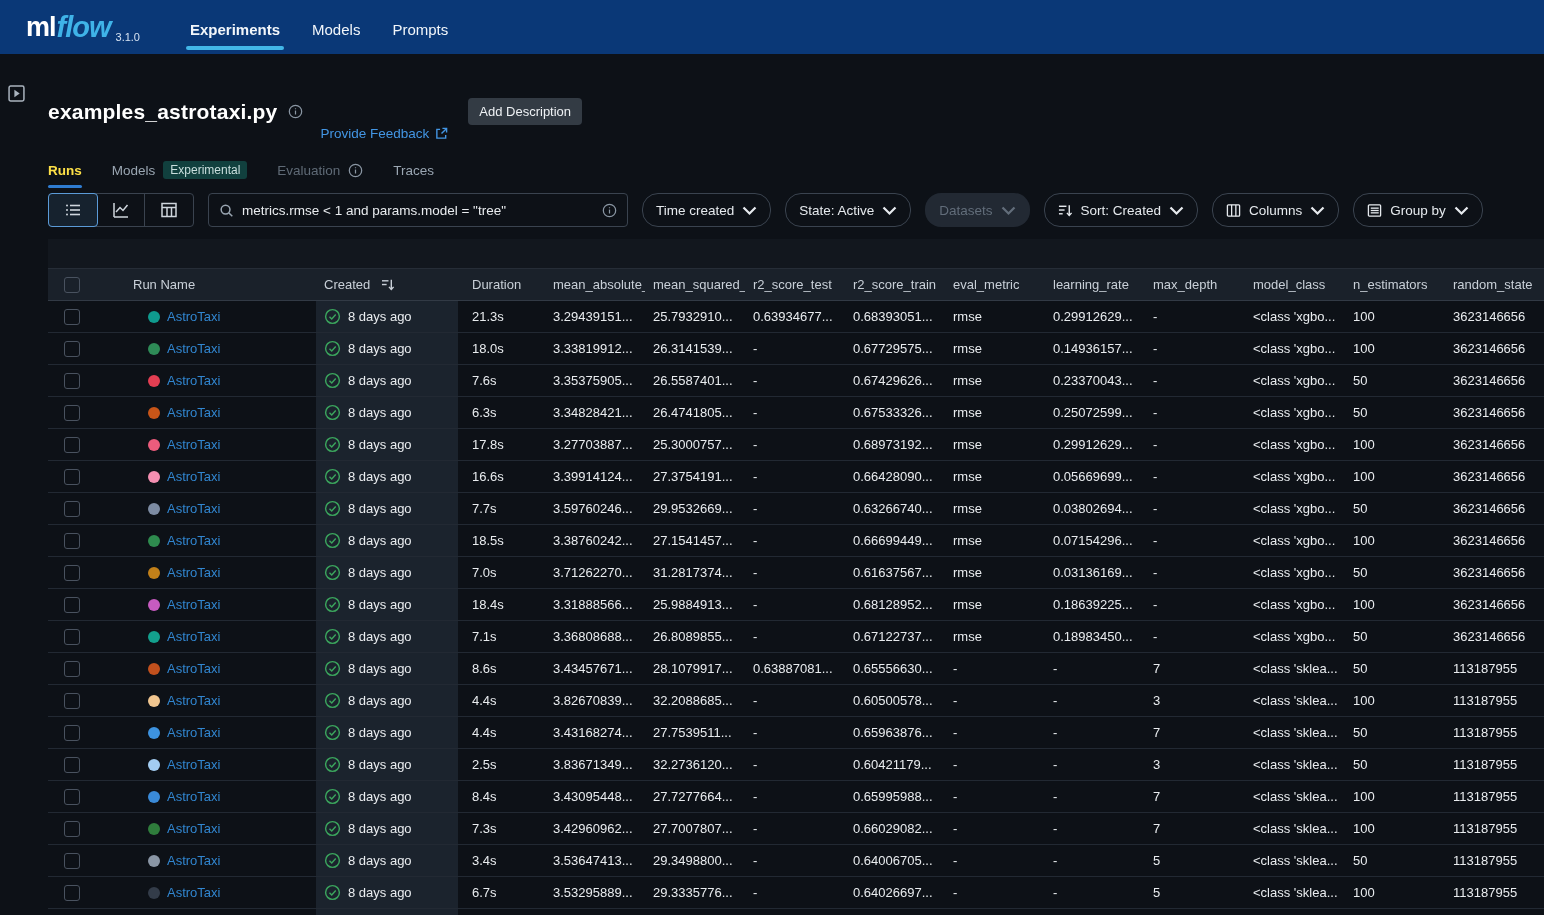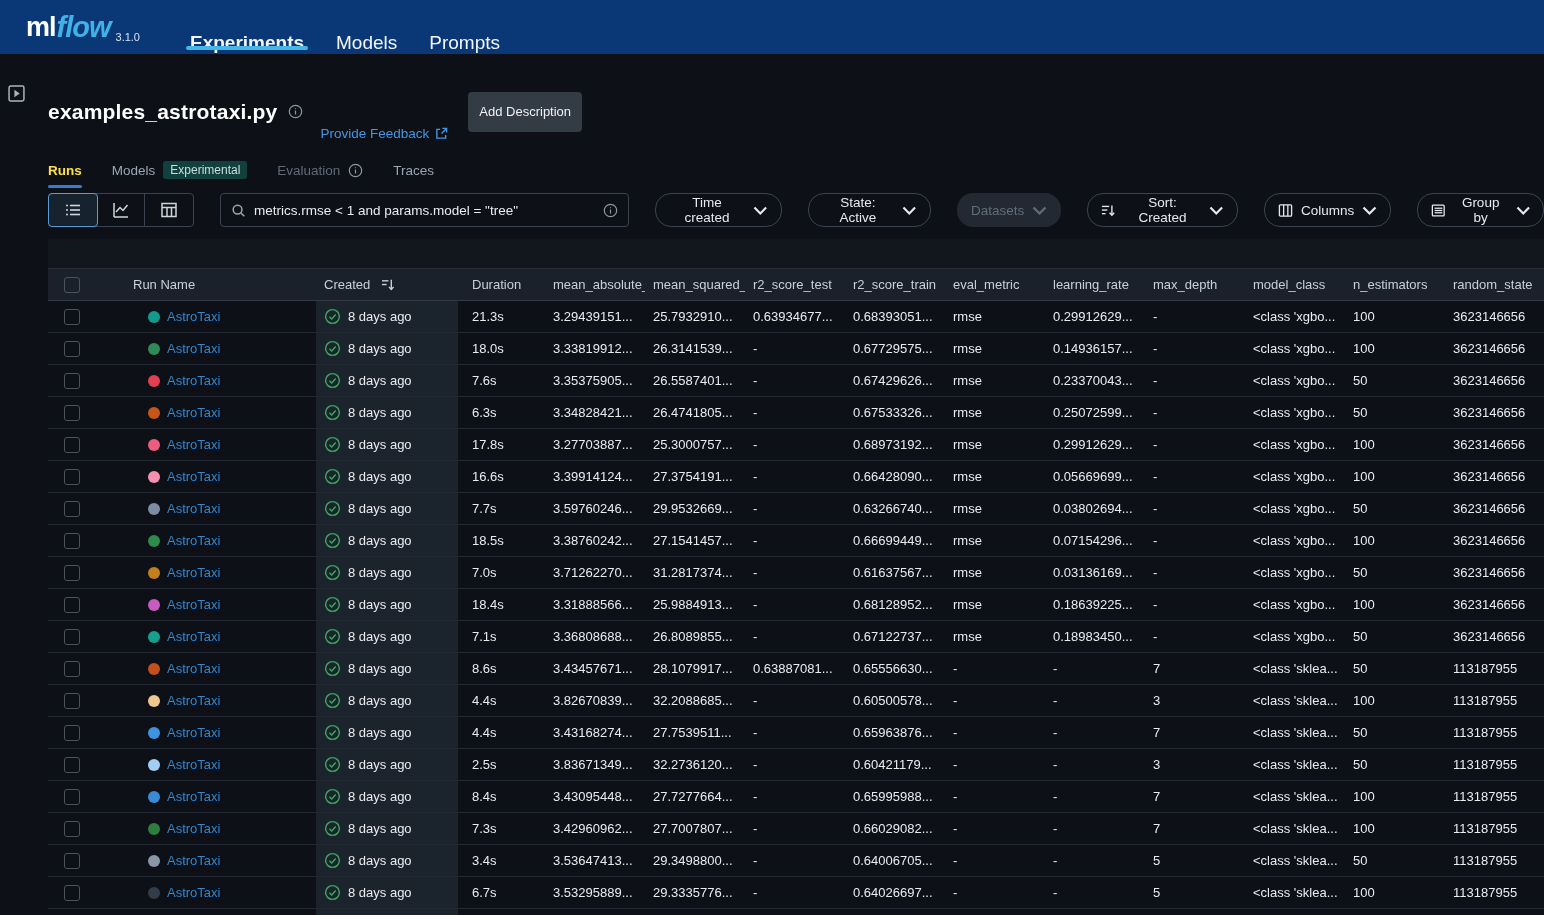--- a/index.html
+++ b/index.html
@@ -8,41 +8,41 @@
     background:#0d1117; color:#e9ecef;
     font-family:"Liberation Sans", sans-serif; font-size:13px;
   }
   
   .navbar { height:54px; background:#0a3877; display:flex; align-items:stretch; padding-left:26px; }
   .logo { display:flex; align-items:center; margin-right:34px; }
   .logo-ml { font-size:27px; font-weight:bold; color:#ffffff; letter-spacing:-1px; }
   .logo-flow { font-size:29px; font-weight:bold; font-style:italic; color:#3fb3e8; letter-spacing:-1px; margin-left:1px; }
   .logo-version { font-size:11px; color:#d7e3f2; margin-left:5px; align-self:flex-end; margin-bottom:11px; }
   .nav-items { display:flex; align-items:stretch; }
-  .nav-item { display:flex; align-items:flex-end; padding:0 16px; color:#f2f6fa; font-size:19px; cursor:pointer; position:relative; }
+  .nav-item { display:flex; align-items:flex-end; padding:16px 16px; color:#f2f6fa; font-size:15px; cursor:pointer; position:relative; }
   .nav-item.active { font-weight:bold; }
   .nav-item.active::after { content:""; position:absolute; left:12px; right:12px; bottom:4px; height:4px; border-radius:2px; background:#42b7e8; }
   
   .page-head { display:flex; align-items:center; padding:28px 0 0 48px; position:relative; }
   .expand-btn { position:absolute; left:8px; top:31px; width:17px; height:17px; color:#aab4bf; cursor:pointer; }
   .page-title { font-size:21px; font-weight:bold; color:#ffffff; letter-spacing:0.2px; }
   .info-icon { width:15px; height:15px; color:#8a96a3; margin-left:10px; display:inline-flex; }
   .feedback-link { color:#4396e4; margin-left:18px; font-size:13.5px; display:flex; align-items:center; gap:6px; cursor:pointer; text-decoration:none;margin-top:44px; }
   .ext-icon { width:13px; height:13px; }
-  .add-desc-btn { margin-left:20px; background:#333b44; color:#eef1f4; border:none; border-radius:4px; height:40px; padding:0 11px; font-size:13px; font-family:inherit; cursor:pointer; }
+  .add-desc-btn { margin-left:20px; background:#333b44; color:#eef1f4; border:none; border-radius:4px; height:27px; padding:0 11px; font-size:13px; font-family:inherit; cursor:pointer; }
   
   .tabs { display:flex; align-items:center; gap:30px; padding:24px 0 0 48px; height:44px; }
   .tab { display:flex; align-items:center; gap:8px; color:#9aa6b2; font-size:13.5px; padding-bottom:10px; cursor:pointer; position:relative; }
   .tab.active { color:#fde047; font-weight:bold; }
   .tab.active::after { content:""; position:absolute; left:0; right:0; bottom:0; height:3px; border-radius:2px; background:#2f7cd0; }
   .tab.disabled { color:#5f6a76; }
   .badge-exp { background:#11403e; color:#c9dedd; font-size:12px; padding:2px 7px; border-radius:3px; }
   .tab .info-icon { margin-left:0; }
   
-  .toolbar { display:flex; align-items:center; gap:26px; padding:8px 0 12px 48px; }
+  .toolbar { display:flex; align-items:center; gap:14px; padding:8px 0 12px 48px; }
   .segmented { display:flex; border:1px solid #3a434f; border-radius:4px; height:34px; }
   .seg { width:48px; display:flex; align-items:center; justify-content:center; color:#cfd6dd; cursor:pointer; border-right:1px solid #3a434f; }
   .seg:last-child { border-right:none; }
   .seg.active { border:1px solid #5b9bd8; border-radius:4px; margin:-1px; background:#16222e; width:50px; }
   .seg svg { width:18px; height:18px; }
   .searchbox { width:420px; height:34px; border:1px solid #3a434f; border-radius:4px; display:flex; align-items:center; padding:0 10px; gap:8px; background:transparent; }
   .searchbox input { flex:1; background:transparent; border:none; outline:none; color:#e9ecef; font-size:13.5px; font-family:inherit; }
   .search-icon { width:15px; height:15px; color:#9aa6b2; flex:none; }
   .tb-btn { height:34px; border:1px solid #3a434f; border-radius:16px; background:transparent; color:#e6eaee; font-size:13.5px; font-family:inherit; display:flex; align-items:center; gap:8px; padding:0 13px; cursor:pointer; }
   .tb-btn svg { width:15px; height:15px; }

